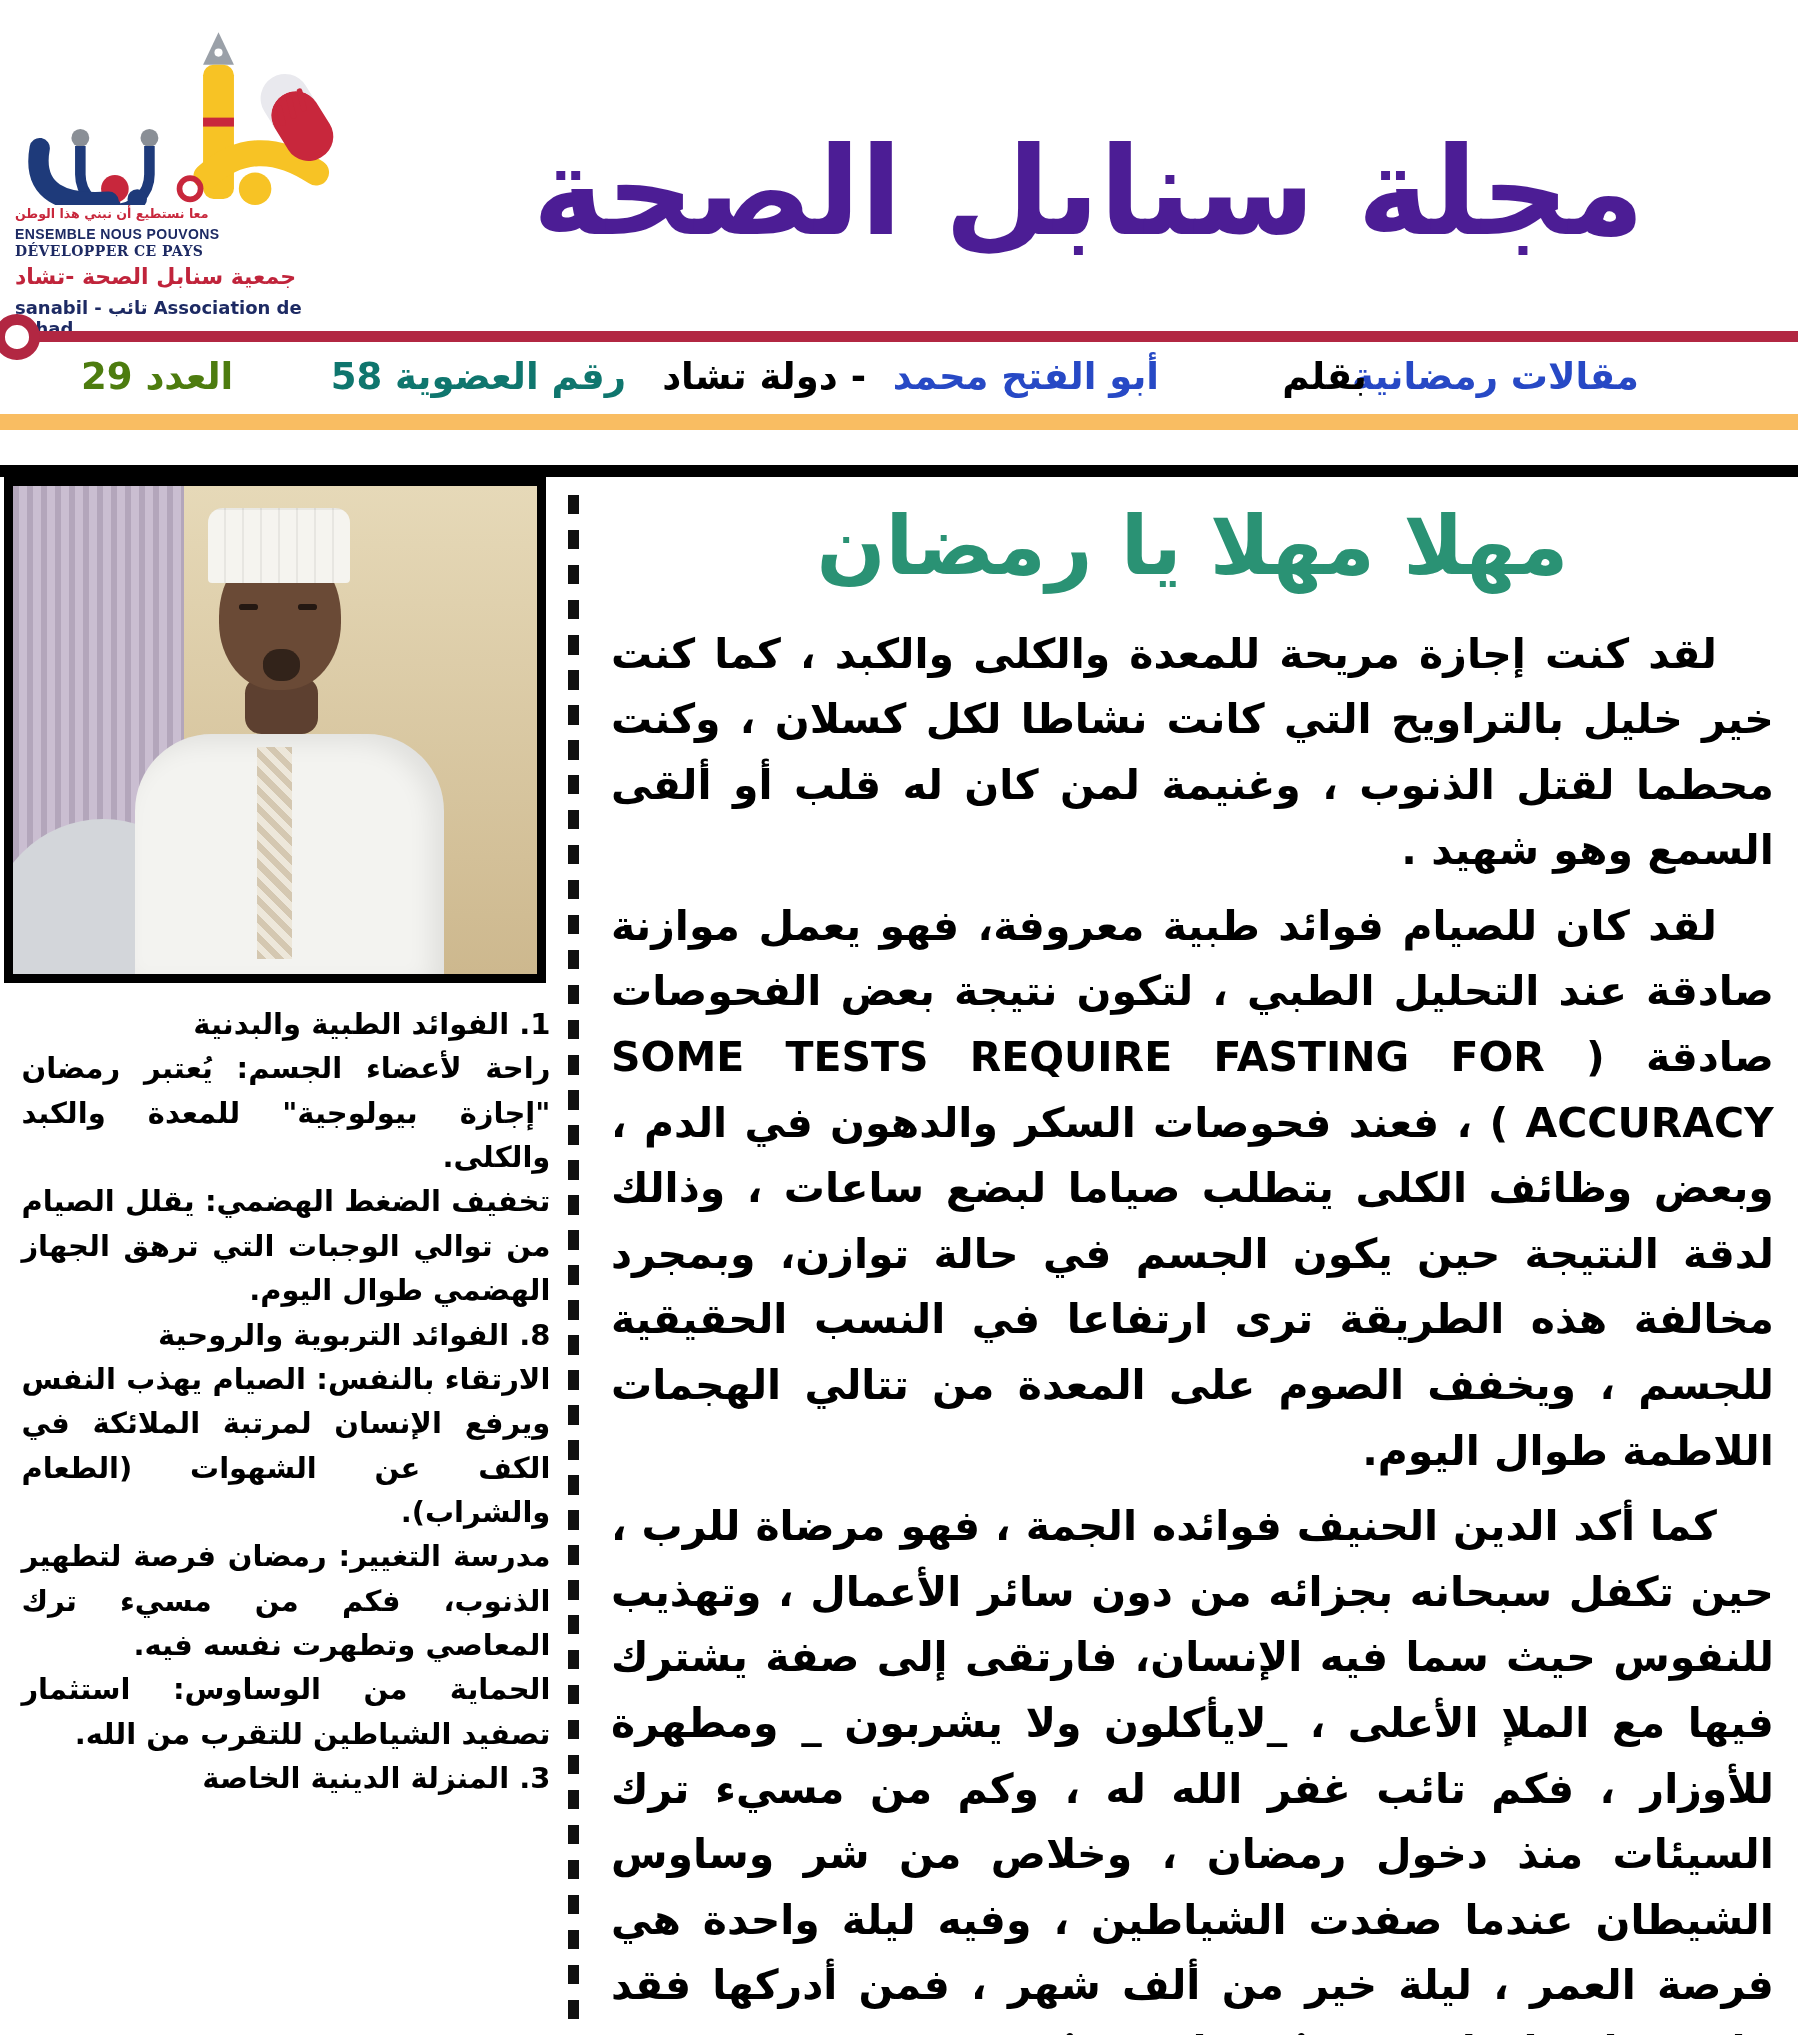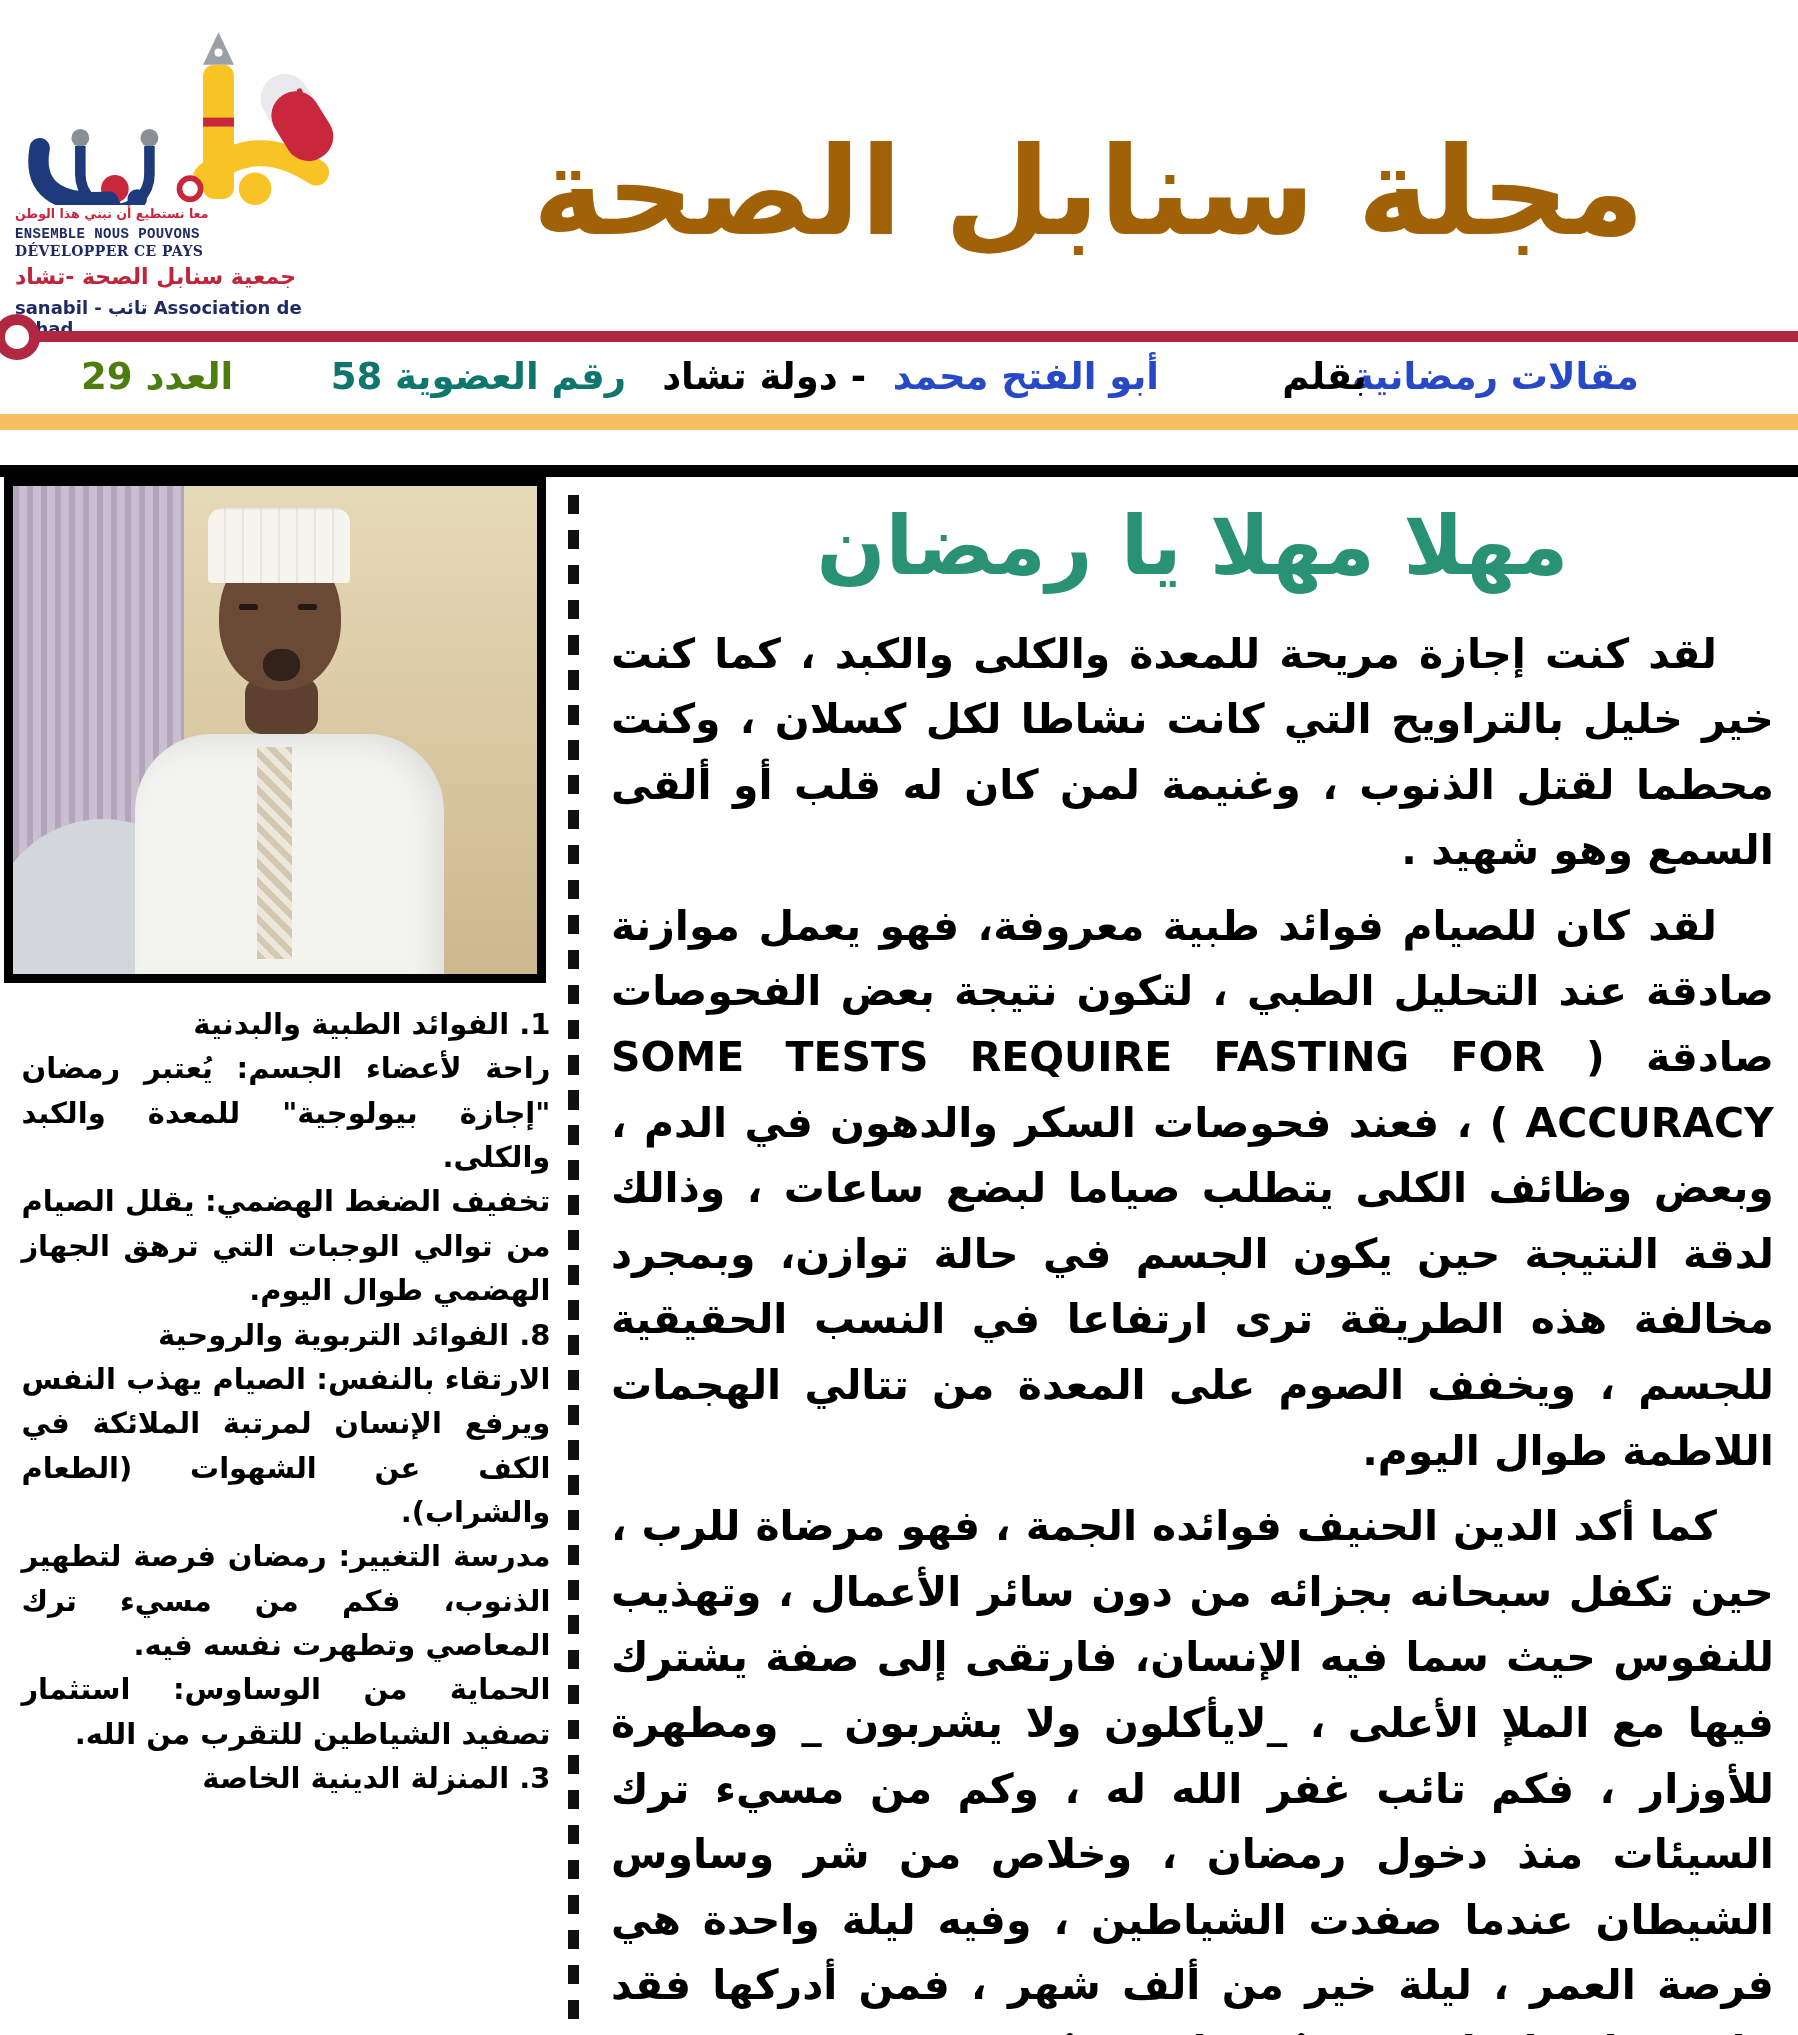--- a/index.html
+++ b/index.html
@@ -3,28 +3,28 @@
 <meta charset="utf-8">
 <style>
   html,body{margin:0;padding:0;background:#fff;}
   .page{position:relative;width:1799px;height:2544px;background:#ffffff;overflow:hidden;
         font-family:"DejaVu Sans",sans-serif;}
   
   .logo{position:absolute;left:16px;top:14.2px;width:342px;height:326px;text-align:left;}
   .logo-art{position:absolute;left:0;top:0;width:342px;height:191px;}
   .logo-tagline{position:absolute;left:0;top:192px;width:100%;font-size:12.6px;font-weight:700;color:#c8273c;}
   .logo-fr1{position:absolute;left:0;top:212px;width:100%;font-size:14px;font-weight:700;color:#1d2a63;
-            font-family:Liberation Mono, monospace;letter-spacing:0.4px;}
+            font-family:Liberation Sans, sans-serif;letter-spacing:0.4px;}
   .logo-fr2{position:absolute;left:0;top:229px;width:100%;font-size:14px;font-weight:700;color:#1d2a63;
             font-family:"DejaVu Serif",serif;letter-spacing:0.4px;}
   .logo-name-ar{position:absolute;left:0;top:250px;width:100%;font-size:22px;font-weight:700;color:#c0243b;}
   .logo-name-fr{position:absolute;left:0;top:283px;width:100%;font-size:18px;font-weight:700;color:#1d2a63;}
   .magazine-title{position:absolute;left:399px;right:19px;top:57px;height:269px;
                   display:flex;align-items:center;justify-content:center;
-                  font-size:122px;font-weight:800;color:#a16207;white-space:nowrap;}
+                  font-size:122px;font-weight:800;color:#4c1d95;white-space:nowrap;}
   .red-line{position:absolute;left:37px;right:0;top:331px;height:11px;background:#b22742;}
   .red-ring{position:absolute;left:-4.9px;top:314px;width:23.6px;height:23.6px;border:11px solid #b22742;
             border-radius:50%;background:#fff;}
   .meta-row span{position:absolute;top:355px;white-space:nowrap;font-weight:700;font-size:37px;}
   .meta-category{right:159px;color:#2749c5;}
   .meta-byline{right:431px;color:#000;}
   .meta-author{right:639px;color:#2749c5;}
   .meta-country{right:932px;color:#000;}
   .meta-membership{right:1172px;color:#0f766e;}
   .meta-issue{left:82px;right:auto;color:#4d7c0f;font-weight:600;}

